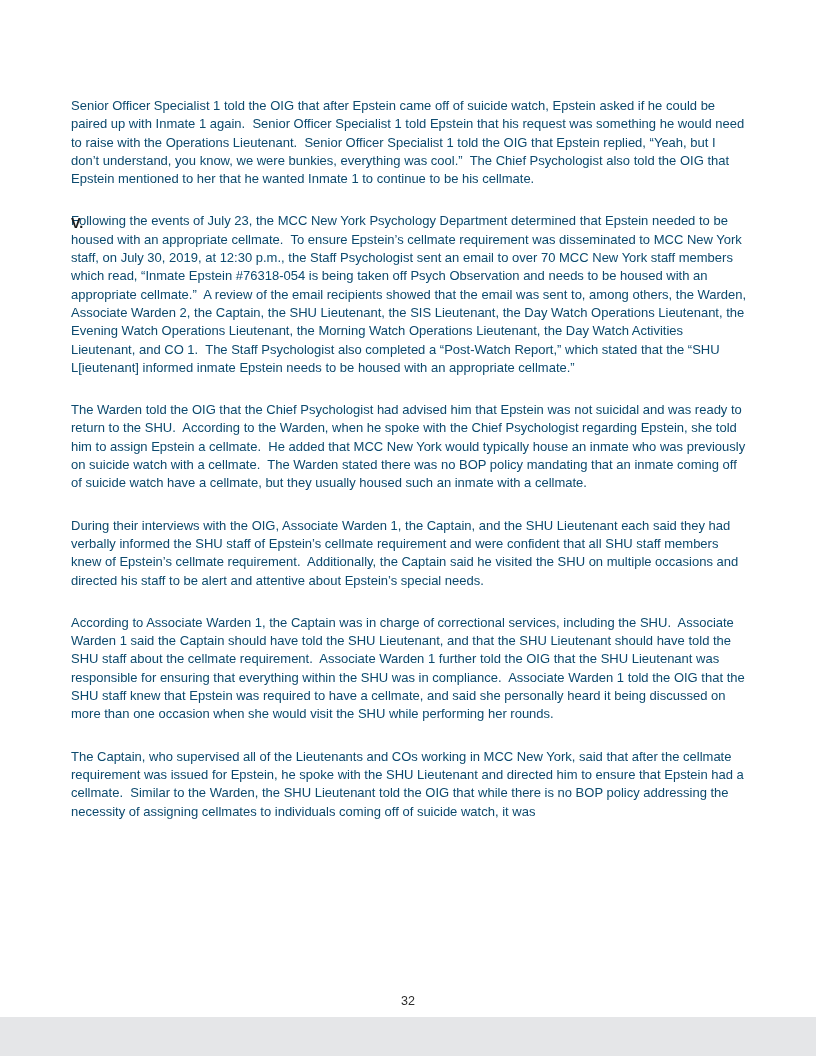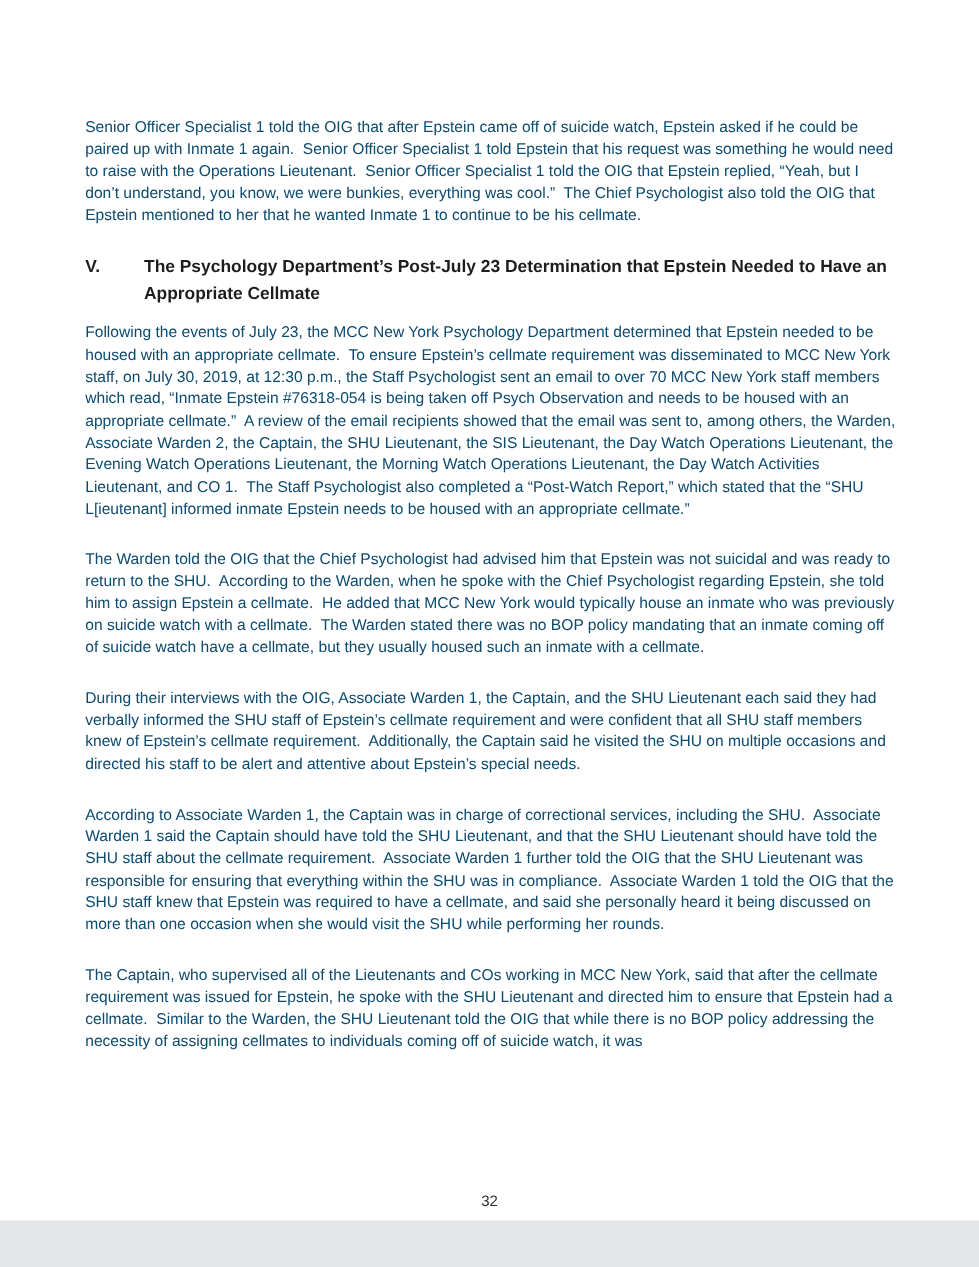--- a/index.html
+++ b/index.html
@@ -66,21 +66,20 @@
 <body>
 
 <div class="page">
 
   <div class="content">
 
     <p class="body-text">Senior Officer Specialist 1 told the OIG that after Epstein came off of suicide watch, Epstein asked if he could be paired up with Inmate 1 again.  Senior Officer Specialist 1 told Epstein that his request was something he would need to raise with the Operations Lieutenant.  Senior Officer Specialist 1 told the OIG that Epstein replied, “Yeah, but I don’t understand, you know, we were bunkies, everything was cool.”  The Chief Psychologist also told the OIG that Epstein mentioned to her that he wanted Inmate 1 to continue to be his cellmate.</p>
 
     <div class="section-heading">
       <span class="numeral">V.</span>
-      <span>The Psychology Department’s Post-July 23 Determination that Epstein Needed to Have an Appropriate Cellmate</span>
     </div>
 
     <p class="body-text">Following the events of July 23, the MCC New York Psychology Department determined that Epstein needed to be housed with an appropriate cellmate.  To ensure Epstein’s cellmate requirement was disseminated to MCC New York staff, on July 30, 2019, at 12:30 p.m., the Staff Psychologist sent an email to over 70 MCC New York staff members which read, “Inmate Epstein #76318-054 is being taken off Psych Observation and needs to be housed with an appropriate cellmate.”  A review of the email recipients showed that the email was sent to, among others, the Warden, Associate Warden 2, the Captain, the SHU Lieutenant, the SIS Lieutenant, the Day Watch Operations Lieutenant, the Evening Watch Operations Lieutenant, the Morning Watch Operations Lieutenant, the Day Watch Activities Lieutenant, and CO 1.  The Staff Psychologist also completed a “Post-Watch Report,” which stated that the “SHU L[ieutenant] informed inmate Epstein needs to be housed with an appropriate cellmate.”</p>
 
     <p class="body-text">The Warden told the OIG that the Chief Psychologist had advised him that Epstein was not suicidal and was ready to return to the SHU.  According to the Warden, when he spoke with the Chief Psychologist regarding Epstein, she told him to assign Epstein a cellmate.  He added that MCC New York would typically house an inmate who was previously on suicide watch with a cellmate.  The Warden stated there was no BOP policy mandating that an inmate coming off of suicide watch have a cellmate, but they usually housed such an inmate with a cellmate.</p>
 
     <p class="body-text">During their interviews with the OIG, Associate Warden 1, the Captain, and the SHU Lieutenant each said they had verbally informed the SHU staff of Epstein’s cellmate requirement and were confident that all SHU staff members knew of Epstein’s cellmate requirement.  Additionally, the Captain said he visited the SHU on multiple occasions and directed his staff to be alert and attentive about Epstein’s special needs.</p>
 
     <p class="body-text">According to Associate Warden 1, the Captain was in charge of correctional services, including the SHU.  Associate Warden 1 said the Captain should have told the SHU Lieutenant, and that the SHU Lieutenant should have told the SHU staff about the cellmate requirement.  Associate Warden 1 further told the OIG that the SHU Lieutenant was responsible for ensuring that everything within the SHU was in compliance.  Associate Warden 1 told the OIG that the SHU staff knew that Epstein was required to have a cellmate, and said she personally heard it being discussed on more than one occasion when she would visit the SHU while performing her rounds.</p>
 

